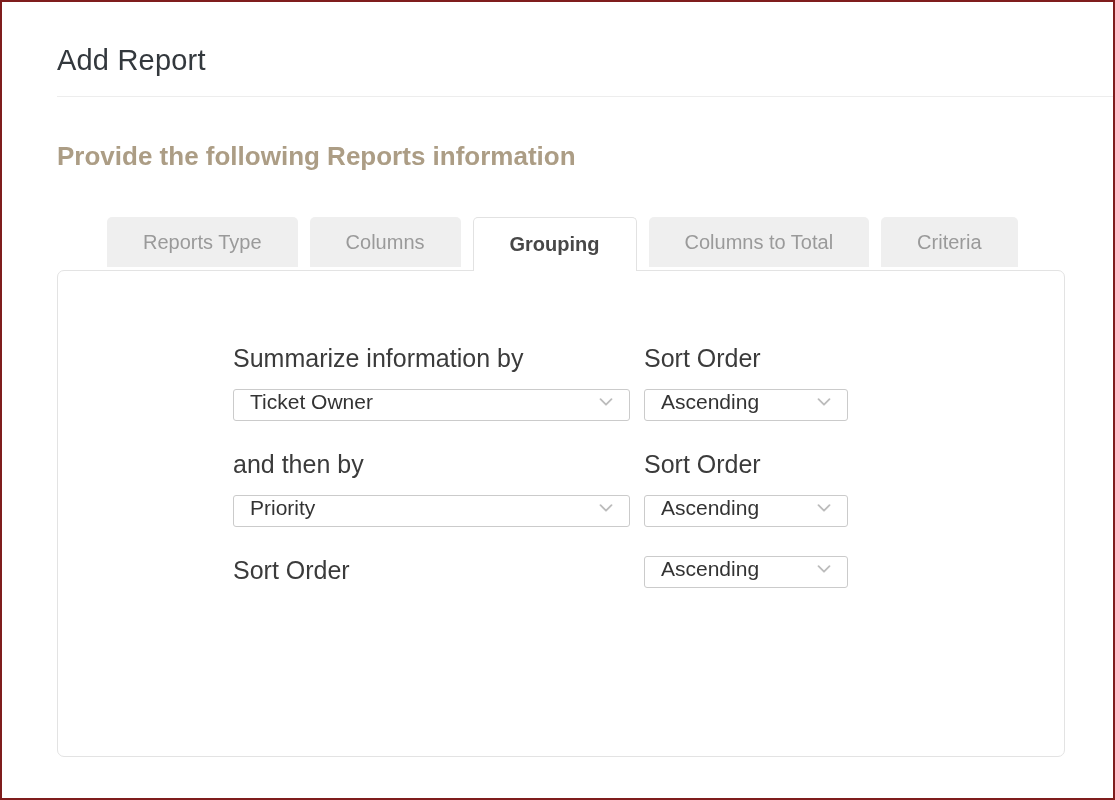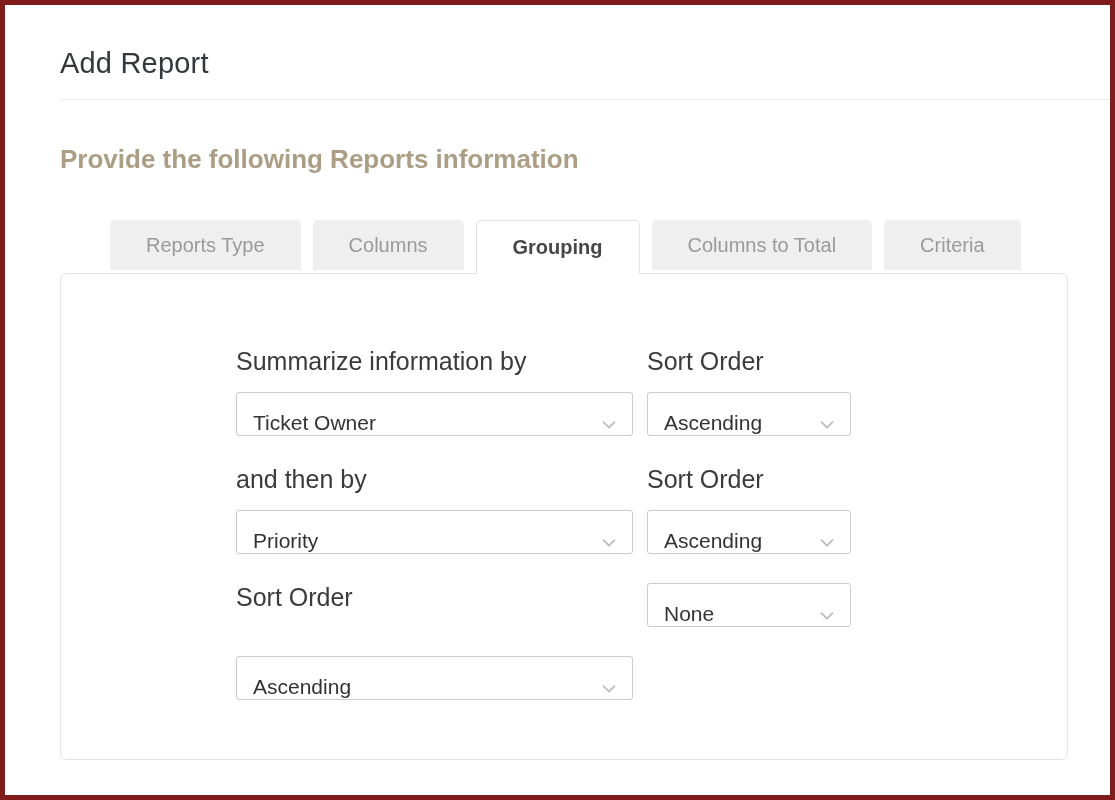--- a/index.html
+++ b/index.html
@@ -3,21 +3,21 @@
 <meta charset="utf-8">
 <style>
   html, body { margin: 0; padding: 0; background: #ffffff; }
   body { font-family: "Liberation Sans", sans-serif; }
 
   .screen {
     position: relative;
     width: 1115px;
     height: 800px;
     box-sizing: border-box;
-    border: 5px solid #7f1d1d;
+    border: 2px solid #7f1d1d;
     background: #ffffff;
     overflow: hidden;
   }
 
   .page-title {
     margin: 41px 0 0 55px;
     font-size: 29px;
     line-height: 34px;
     font-weight: 500;
     color: #33383d;
@@ -96,27 +96,27 @@
 
   .field-label {
     font-size: 25px;
     line-height: 28px;
     color: #3b3b3b;
     padding-bottom: 17px;
   }
 
   .select-box {
     box-sizing: border-box;
-    height: 44px;
+    height: 32px;
     margin-bottom: 29px;
     border: 1px solid #cbcbcb;
     border-radius: 3px;
     background: #ffffff;
     display: flex;
-    align-items: flex-end;
+    align-items: flex-start;
     justify-content: space-between;
     padding: 0 12px 0 16px;
     font-size: 21px;
     color: #333333;
     cursor: pointer;
   }
 
   .chevron {
     display: inline-flex;
     align-items: center;
@@ -199,28 +199,20 @@
       <svg width="22" height="22" viewBox="0 0 24 24" fill="none" stroke="currentColor" stroke-width="2" stroke-linecap="round" stroke-linejoin="round">
         <polyline points="6,10 12,16 18,10"></polyline>
       </svg>
     </span>
   </div>
 
   <div class="field-label s-label-cell">
     <span class="s-label">Sort Order</span>
   </div>
   <div class="select-box">
-    <span class="f-value">None</span>
-    <span class="chevron">
-      <svg width="22" height="22" viewBox="0 0 24 24" fill="none" stroke="currentColor" stroke-width="2" stroke-linecap="round" stroke-linejoin="round">
-        <polyline points="6,10 12,16 18,10"></polyline>
-      </svg>
-    </span>
-  </div>
-  <div class="select-box">
     <span class="s-value">Ascending</span>
     <span class="chevron">
       <svg width="22" height="22" viewBox="0 0 24 24" fill="none" stroke="currentColor" stroke-width="2" stroke-linecap="round" stroke-linejoin="round">
         <polyline points="6,10 12,16 18,10"></polyline>
       </svg>
     </span>
   </div>
 </div>
   </div>
 

